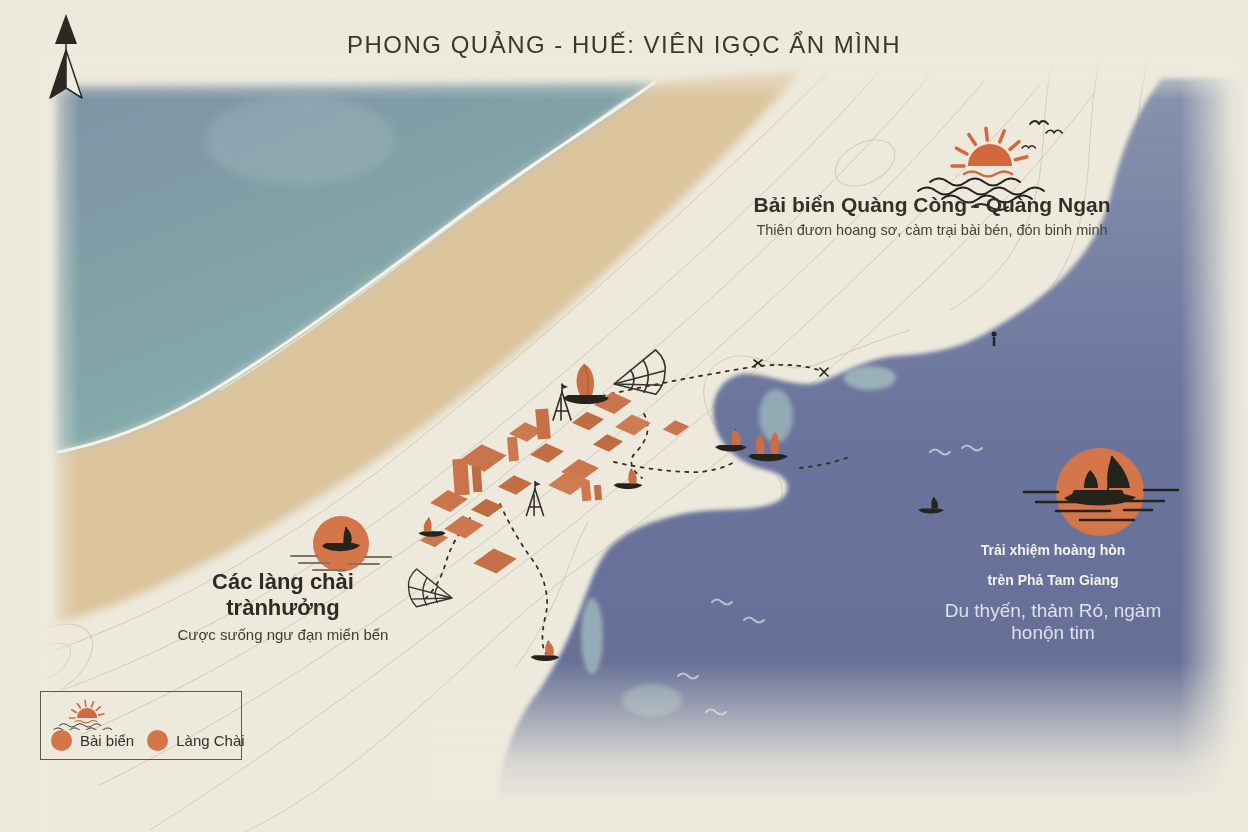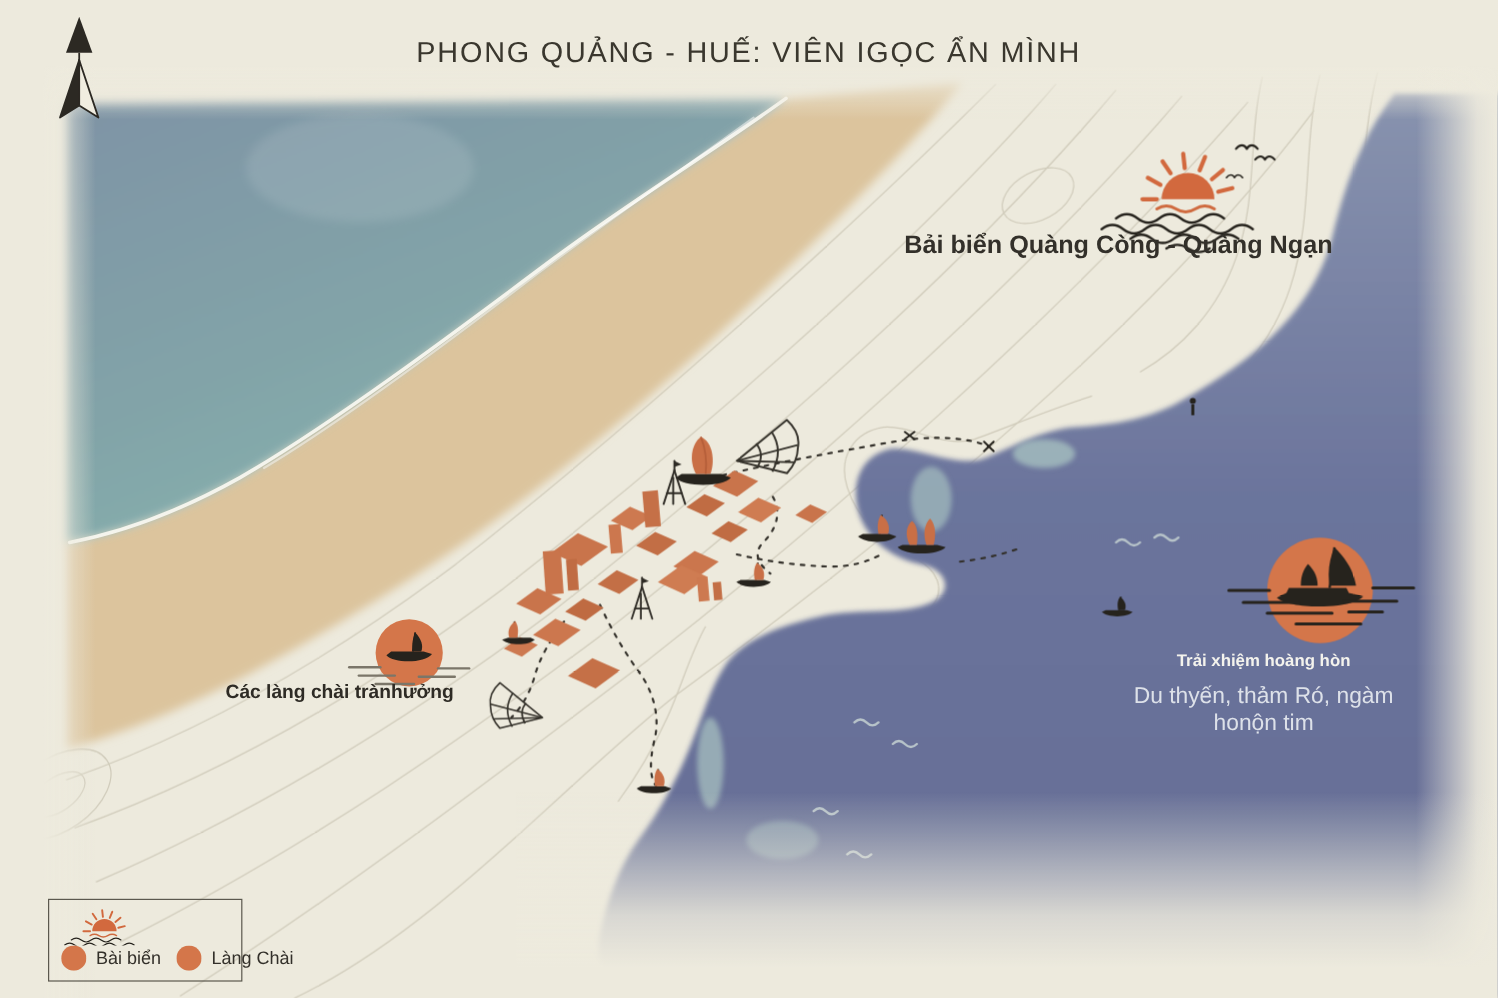--- a/index.html
+++ b/index.html
@@ -17,24 +17,24 @@
   .poi{position:absolute;text-align:center;}
   .poi h3{margin:0;font-weight:700;}
   .poi p{margin:5px 0 0 0;}
   .poi-beach{left:752px;top:193px;width:360px;}
   .poi-beach h3{font-size:21px;color:#33302a;}
   .poi-beach p{font-size:14.5px;color:#45423a;}
   .poi-lagoon{left:918px;top:535px;width:270px;color:#f4f3ed;}
   .poi-lagoon h3{font-size:14px;line-height:30px;}
   .poi-lagoon p{font-size:19px;color:#dde1e9;}
   .poi-village{left:158px;top:569px;width:250px;}
-  .poi-village h3{font-size:16px;color:#2e2b25;}
+  .poi-village h3{font-size:22px;color:#2e2b25;}
   .poi-village p{font-size:15px;color:#403c31;}
   .legend{
-    position:absolute;left:40px;top:749px;width:162px;height:69px;
+    position:absolute;left:40px;top:691px;width:202px;height:69px;
     border:1.5px solid #5b584e;box-sizing:border-box;
   }
   .legend-sun{position:absolute;left:8px;top:2px;}
   .legend-row{position:absolute;left:10px;bottom:8px;display:flex;align-items:center;gap:13px;}
   .legend-item{display:flex;align-items:center;gap:8px;}
   .legend-item .lab{font-size:15px;color:#33302a;white-space:nowrap;}
 </style>
 </head>
 <body>
 
@@ -309,31 +309,34 @@
     <line x1="66" y1="44" x2="66" y2="52" stroke="#2c2923" stroke-width="1.5"></line>
     <path d="M66,50 L50,98 L66,88 Z" fill="#2c2923" stroke="#2c2923" stroke-width="1.5" stroke-linejoin="round"></path>
     <path d="M66,50 L82,98 L66,88 Z" fill="#f0ede0" stroke="#2c2923" stroke-width="1.5" stroke-linejoin="round"></path>
   </g>
 </svg>
 
 <div class="title">PHONG QUẢNG - HUẾ: VIÊN IGỌC ẨN MÌNH</div>
 
 <div class="poi poi-beach">
   <h3>Bải biển Quàng Còng - Quàng Ngạn</h3>
+  <p>Thiên đươn hoang sơ, càm trại bài bén, đón binh minh</p>
 </div>
 
 <div class="poi poi-lagoon">
   <h3>
     <span>Trải xhiệm hoàng hòn</span><br>
+    <span>trèn Phả Tam Giang</span>
   </h3>
   <p>Du thyến, thảm Ró, ngàm honộn tim</p>
 </div>
 
 <div class="poi poi-village">
   <h3>Các làng chài trànhưởng</h3>
+  <p>Cược sưống ngư đạn miển bển</p>
 </div>
 
 <div class="legend">
   <svg class="legend-sun" width="90" height="36" viewBox="0 0 90 36">
     <use href="#sunrise" transform="translate(38,24) scale(0.46)"></use>
   </svg>
   <div class="legend-row">
     <div class="legend-item">
       <svg width="21" height="21" viewBox="0 0 21 21">
         <circle cx="10.5" cy="10.5" r="10.5" fill="#d4764a"></circle>

